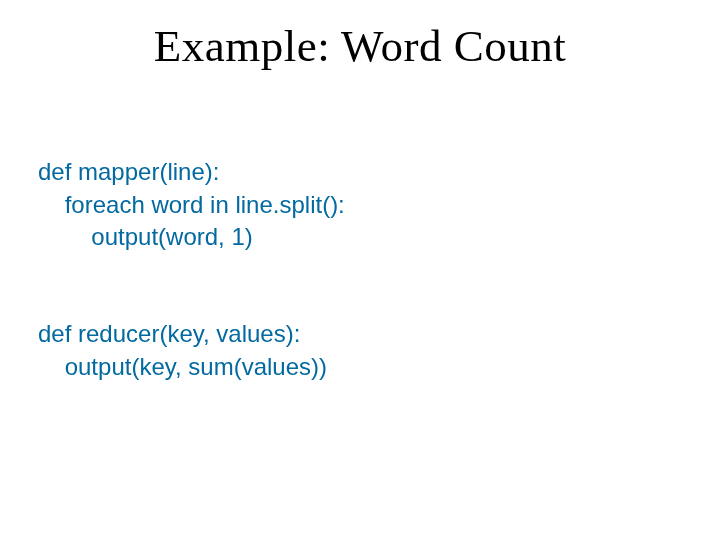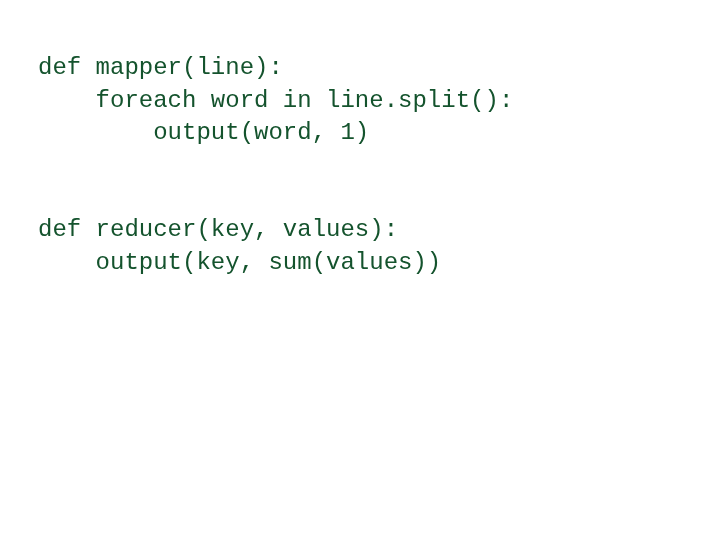--- a/index.html
+++ b/index.html
@@ -20,31 +20,32 @@
     .title {
       font-family: "Palatino Linotype", "Book Antiqua", Palatino, Georgia, serif;
       font-size: 45px;
       font-weight: 400;
       color: #000;
       text-align: center;
       margin: 0 0 52px 0;
       letter-spacing: 0.5px;
     }
     .code {
-      font-family: Liberation Mono, monospace;
+      font-family: Liberation Sans, sans-serif;
       font-size: 24px;
       line-height: 1.35;
       white-space: pre;
-      color: #14532d;
+      color: #0369a1;
     }
   </style>
 </head>
 <body>
 
 <div class="slide">
+  <h1 class="title">Example: Word Count</h1>
   <div class="code">
 <span>def mapper(line):</span>
 <span>    foreach word in line.split():</span>
 <span>        output(word, 1)</span>
 <span></span>
 <span></span>
 <span>def reducer(key, values):</span>
 <span>    output(key, sum(values))</span>
   </div>
 </div>

